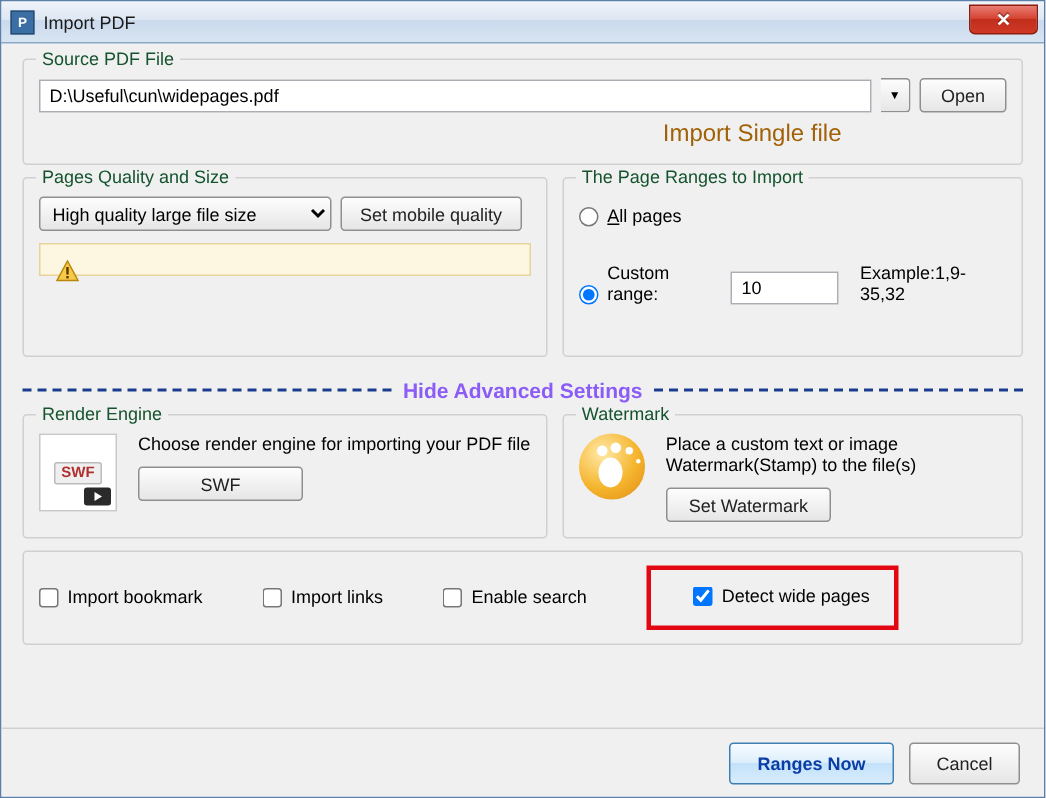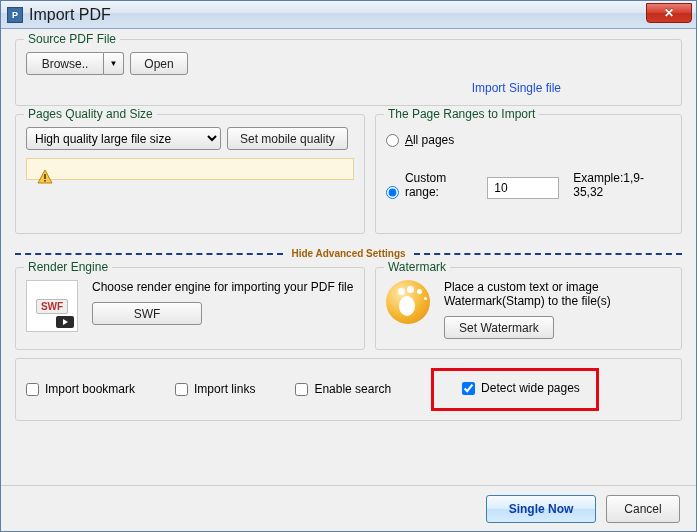--- a/index.html
+++ b/index.html
@@ -33,21 +33,21 @@
   margin-right: 6px;
   display: inline-flex; align-items: center; justify-content: center;
   background: #3a6ea5;
   border: 1px solid #2a4e75;
   color: #fff;
   font-size: 9px;
   font-weight: bold;
 }
 .titlebar .title {
   color: #1a1a1a;
-  font-size: 16px;
+  font-size: 12px;
 }
 .titlebar .close {
   position: absolute;
   right: 4px; top: 2px;
   width: 46px; height: 20px;
   background: linear-gradient(to bottom, #e97c73 0%, #d4412f 48%, #c12e1c 50%, #cf3926 100%);
   border: 1px solid #8e1c0f;
   border-radius: 0 0 4px 4px;
   color: #fff;
   display: flex; align-items: center; justify-content: center;
@@ -114,22 +114,22 @@
   height: 23px;
   background: linear-gradient(to bottom, #fdfdfd, #e6e6e6);
   border: 1px solid #8e8f8f;
   border-left: none;
   border-radius: 0 3px 3px 0;
   display: inline-flex; align-items: center; justify-content: center;
   font-size: 8px;
 }
 
 .link {
-  color: #1d4ed8;
-  font-size: 12px;
+  color: #a16207;
+  font-size: 16px;
   cursor: pointer;
 }
 
 
 .cols { display: flex; gap: 10px; }
 .cols > * { flex: 1; }
 
 select.combo {
   height: 23px;
   font-size: 12px;
@@ -154,23 +154,23 @@
   left: 10px; top: 10px;
   width: 16px; height: 16px;
 }
 
 .radio-row { display: flex; align-items: flex-end; gap: 6px; margin: 24px 0; font-size:12px; }
 
 
 .adv-sep {
   display: flex; align-items: center; justify-content: center;
   margin: 6px 0 8px 0;
-  color: #a16207;
+  color: #8b5cf6;
   font-weight: bold;
-  font-size: 10px;
+  font-size: 14px;
 }
 .adv-sep .dash { flex:1; border-top: 2px dashed #1a3c8e; height:0; }
 .adv-sep .lbl { padding: 0 8px; cursor:pointer; }
 
 .engine-box {
   display: flex; gap: 14px; align-items: flex-start;
 }
 .swf-icon {
   width: 52px; height: 52px;
   border: 1px solid #c8c8c8;
@@ -248,22 +248,22 @@
     <span class="app-icon">P</span>
     <span class="title">Import PDF</span>
     <div class="close" title="Close">✕</div>
   </div>
 
   <div class="body">
 
     <div class="group">
       <span class="legend">Source PDF File</span>
       <div class="row">
+        <input type="text" class="text" style="flex: 1 1 0%;" value="D:\Useful\cun\widepages.pdf">
         <span class="btn-split">
-          <span class="btn" style="min-width:78px">Browse..</span>
           <span class="arrow">▼</span>
         </span>
         <span class="btn" style="min-width:58px">Open</span>
       </div>
       <div style="text-align:right; margin-top:6px; padding-right:110px;">
         <span class="link">Import Single file</span>
       </div>
     </div>
 
     <div class="cols">
@@ -349,17 +349,17 @@
         <label class="chk">
           <input type="checkbox" checked="" style="">
           <span>Detect wide pages</span>
         </label>
       </span>
     </div>
 
   </div>
 
   <div class="footer">
-    <span class="btn primary">Single Now</span>
+    <span class="btn primary">Ranges Now</span>
     <span class="btn footer-btn">Cancel</span>
   </div>
 
 </div>
 
 </body></html>

